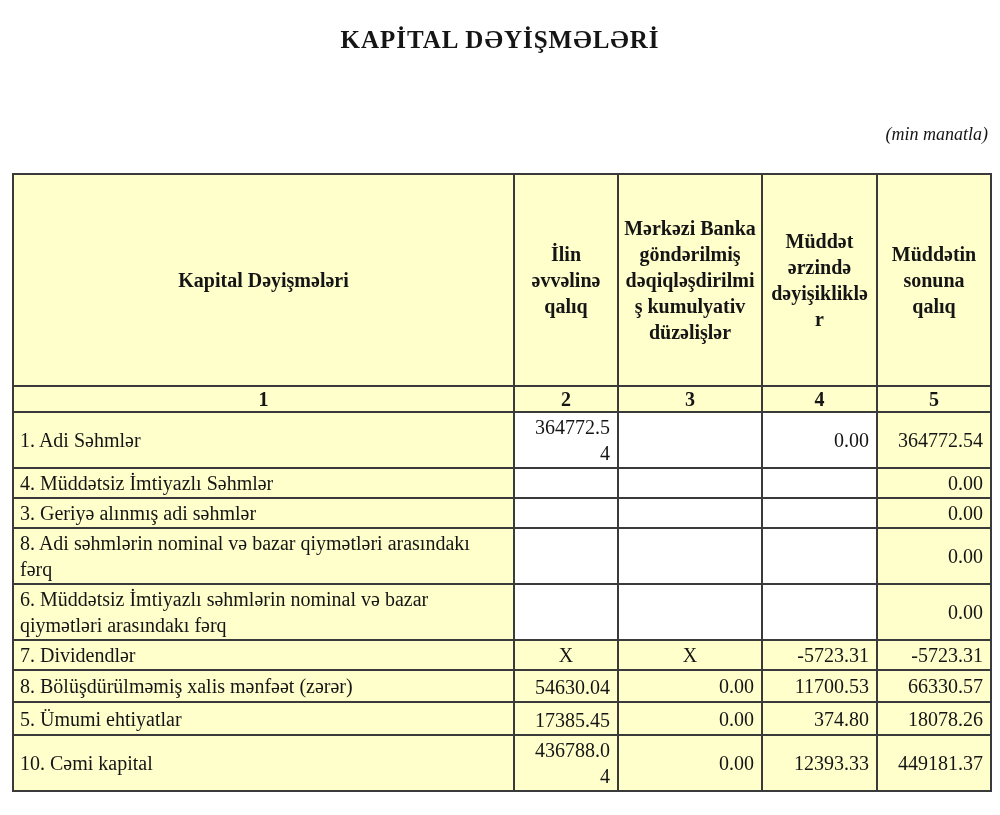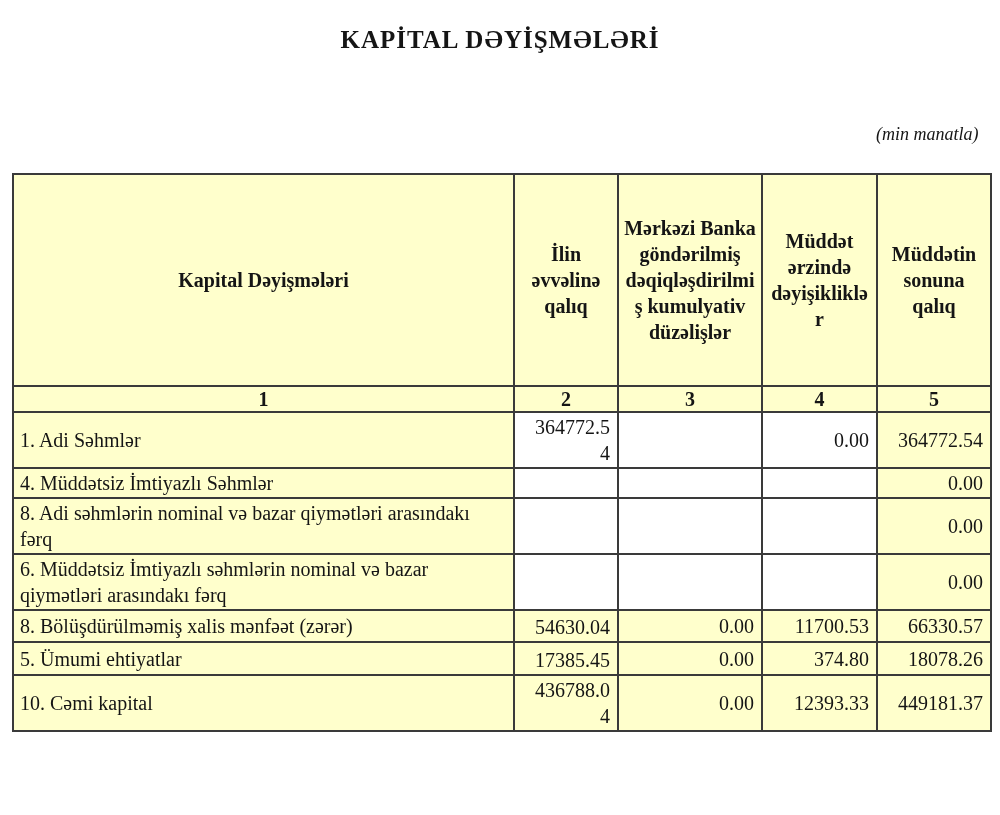--- a/index.html
+++ b/index.html
@@ -24,21 +24,21 @@
     font-size: 25px;
     font-weight: bold;
     letter-spacing: 1px;
     margin-top: 16px;
   }
   .unit-note {
     position: absolute;
     top: 120px;
     right: 12px;
     width: 112px;
-    text-align: left;
+    text-align: right;
     font-style: italic;
     font-size: 18px;
     line-height: 1.65;
   }
   table.capital-table {
     position: absolute;
     left: 12px;
     top: 173px;
     width: 978px;
     border-collapse: collapse;
@@ -121,38 +121,52 @@
     </tr>
 
     <tr class="h-s">
       <td class="lbl">4. Müddətsiz İmtiyazlı Səhmlər</td>
       <td class="num wht"></td>
       <td class="num wht"></td>
       <td class="num wht"></td>
       <td class="num">0.00</td>
     </tr>
 
+    <tr class="h-s">
+      <td class="lbl">3. Geriyə alınmış adi səhmlər</td>
+      <td class="num wht"></td>
+      <td class="num wht"></td>
+      <td class="num wht"></td>
+      <td class="num">0.00</td>
+    </tr>
 
 
     <tr class="h-d52">
       <td class="lbl">8. Adi səhmlərin nominal və bazar qiymətləri arasındakı fərq</td>
       <td class="num wht"></td>
       <td class="num wht"></td>
       <td class="num wht"></td>
       <td class="num">0.00</td>
     </tr>
 
     <tr class="h-d54">
       <td class="lbl">6. Müddətsiz İmtiyazlı səhmlərin nominal və bazar qiymətləri arasındakı fərq</td>
       <td class="num wht"></td>
       <td class="num wht"></td>
       <td class="num wht"></td>
       <td class="num">0.00</td>
     </tr>
 
+    <tr class="h-s30">
+      <td class="lbl">7. Dividendlər</td>
+      <td class="ctr">X</td>
+      <td class="ctr">X</td>
+      <td class="num">-5723.31</td>
+      <td class="num">-5723.31</td>
+    </tr>
 
     <tr class="h-s">
       <td class="lbl">8. Bölüşdürülməmiş xalis mənfəət (zərər)</td>
       <td class="num"><span class="brk">54630.04</span></td>
       <td class="num">0.00</td>
       <td class="num">11700.53</td>
       <td class="num">66330.57</td>
     </tr>
 
     <tr class="h-s">

